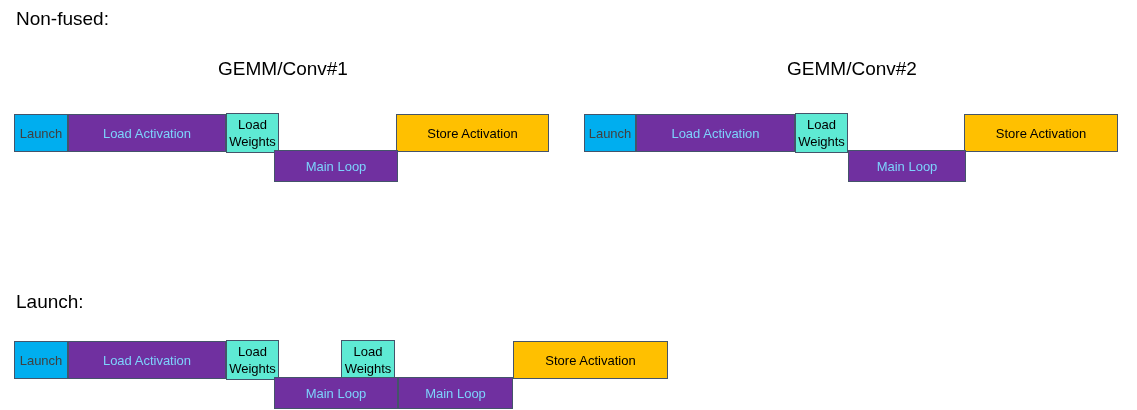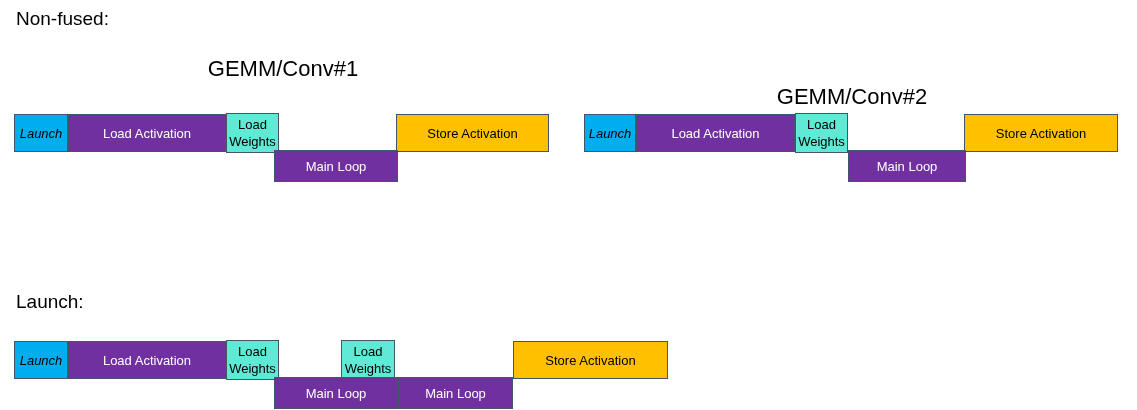--- a/index.html
+++ b/index.html
@@ -30,29 +30,29 @@
     line-height: 22px;
     color: #000000;
     white-space: nowrap;
   }
   #label-nonfused { left: 16px; top: 8px; }
   #label-fused    { left: 16px; top: 291px; }
 
   
   .group-title {
     position: absolute;
-    font-size: 22px;
+    font-size: 19px;
     line-height: 22px;
     color: #000000;
     white-space: nowrap;
     text-align: center;
     transform: translateX(-50%);
   }
   #title-gemm1 { left: 283px; top: 58px; }
-  #title-gemm2 { left: 852px; top: 58px; margin-top: 28px; }
+  #title-gemm2 { left: 852px; top: 58px; }
 
   
   .block {
     position: absolute;
     box-sizing: border-box;
     border: 1px solid #44546A;
     display: flex;
     align-items: center;
     justify-content: center;
     text-align: center;
@@ -62,22 +62,22 @@
     overflow: hidden;
   }
   .block .lbl {
     display: block;
     width: 100%;
     padding: 0 2px;
     box-sizing: border-box;
   }
   .block.two-line .lbl { line-height: 17px; }
 
-  .c-launch  { background: #00AEEF; color: #000000; font-style: italic; }
-  .c-purple  { background: #7030A0; color: #ffffff; }
+  .c-launch  { background: #00AEEF; color: #404040; }
+  .c-purple  { background: #7030A0; color: #7dd3fc; }
   .c-yellow  { background: #5eead4; color: #000000; justify-content: center; }
   .c-orange  { background: #FFC000; color: #000000; justify-content: flex-end; }
 </style>
 </head>
 <body>
 
 <div class="canvas">
 
   <div class="section-label" id="label-nonfused">Non-fused:</div>
 

